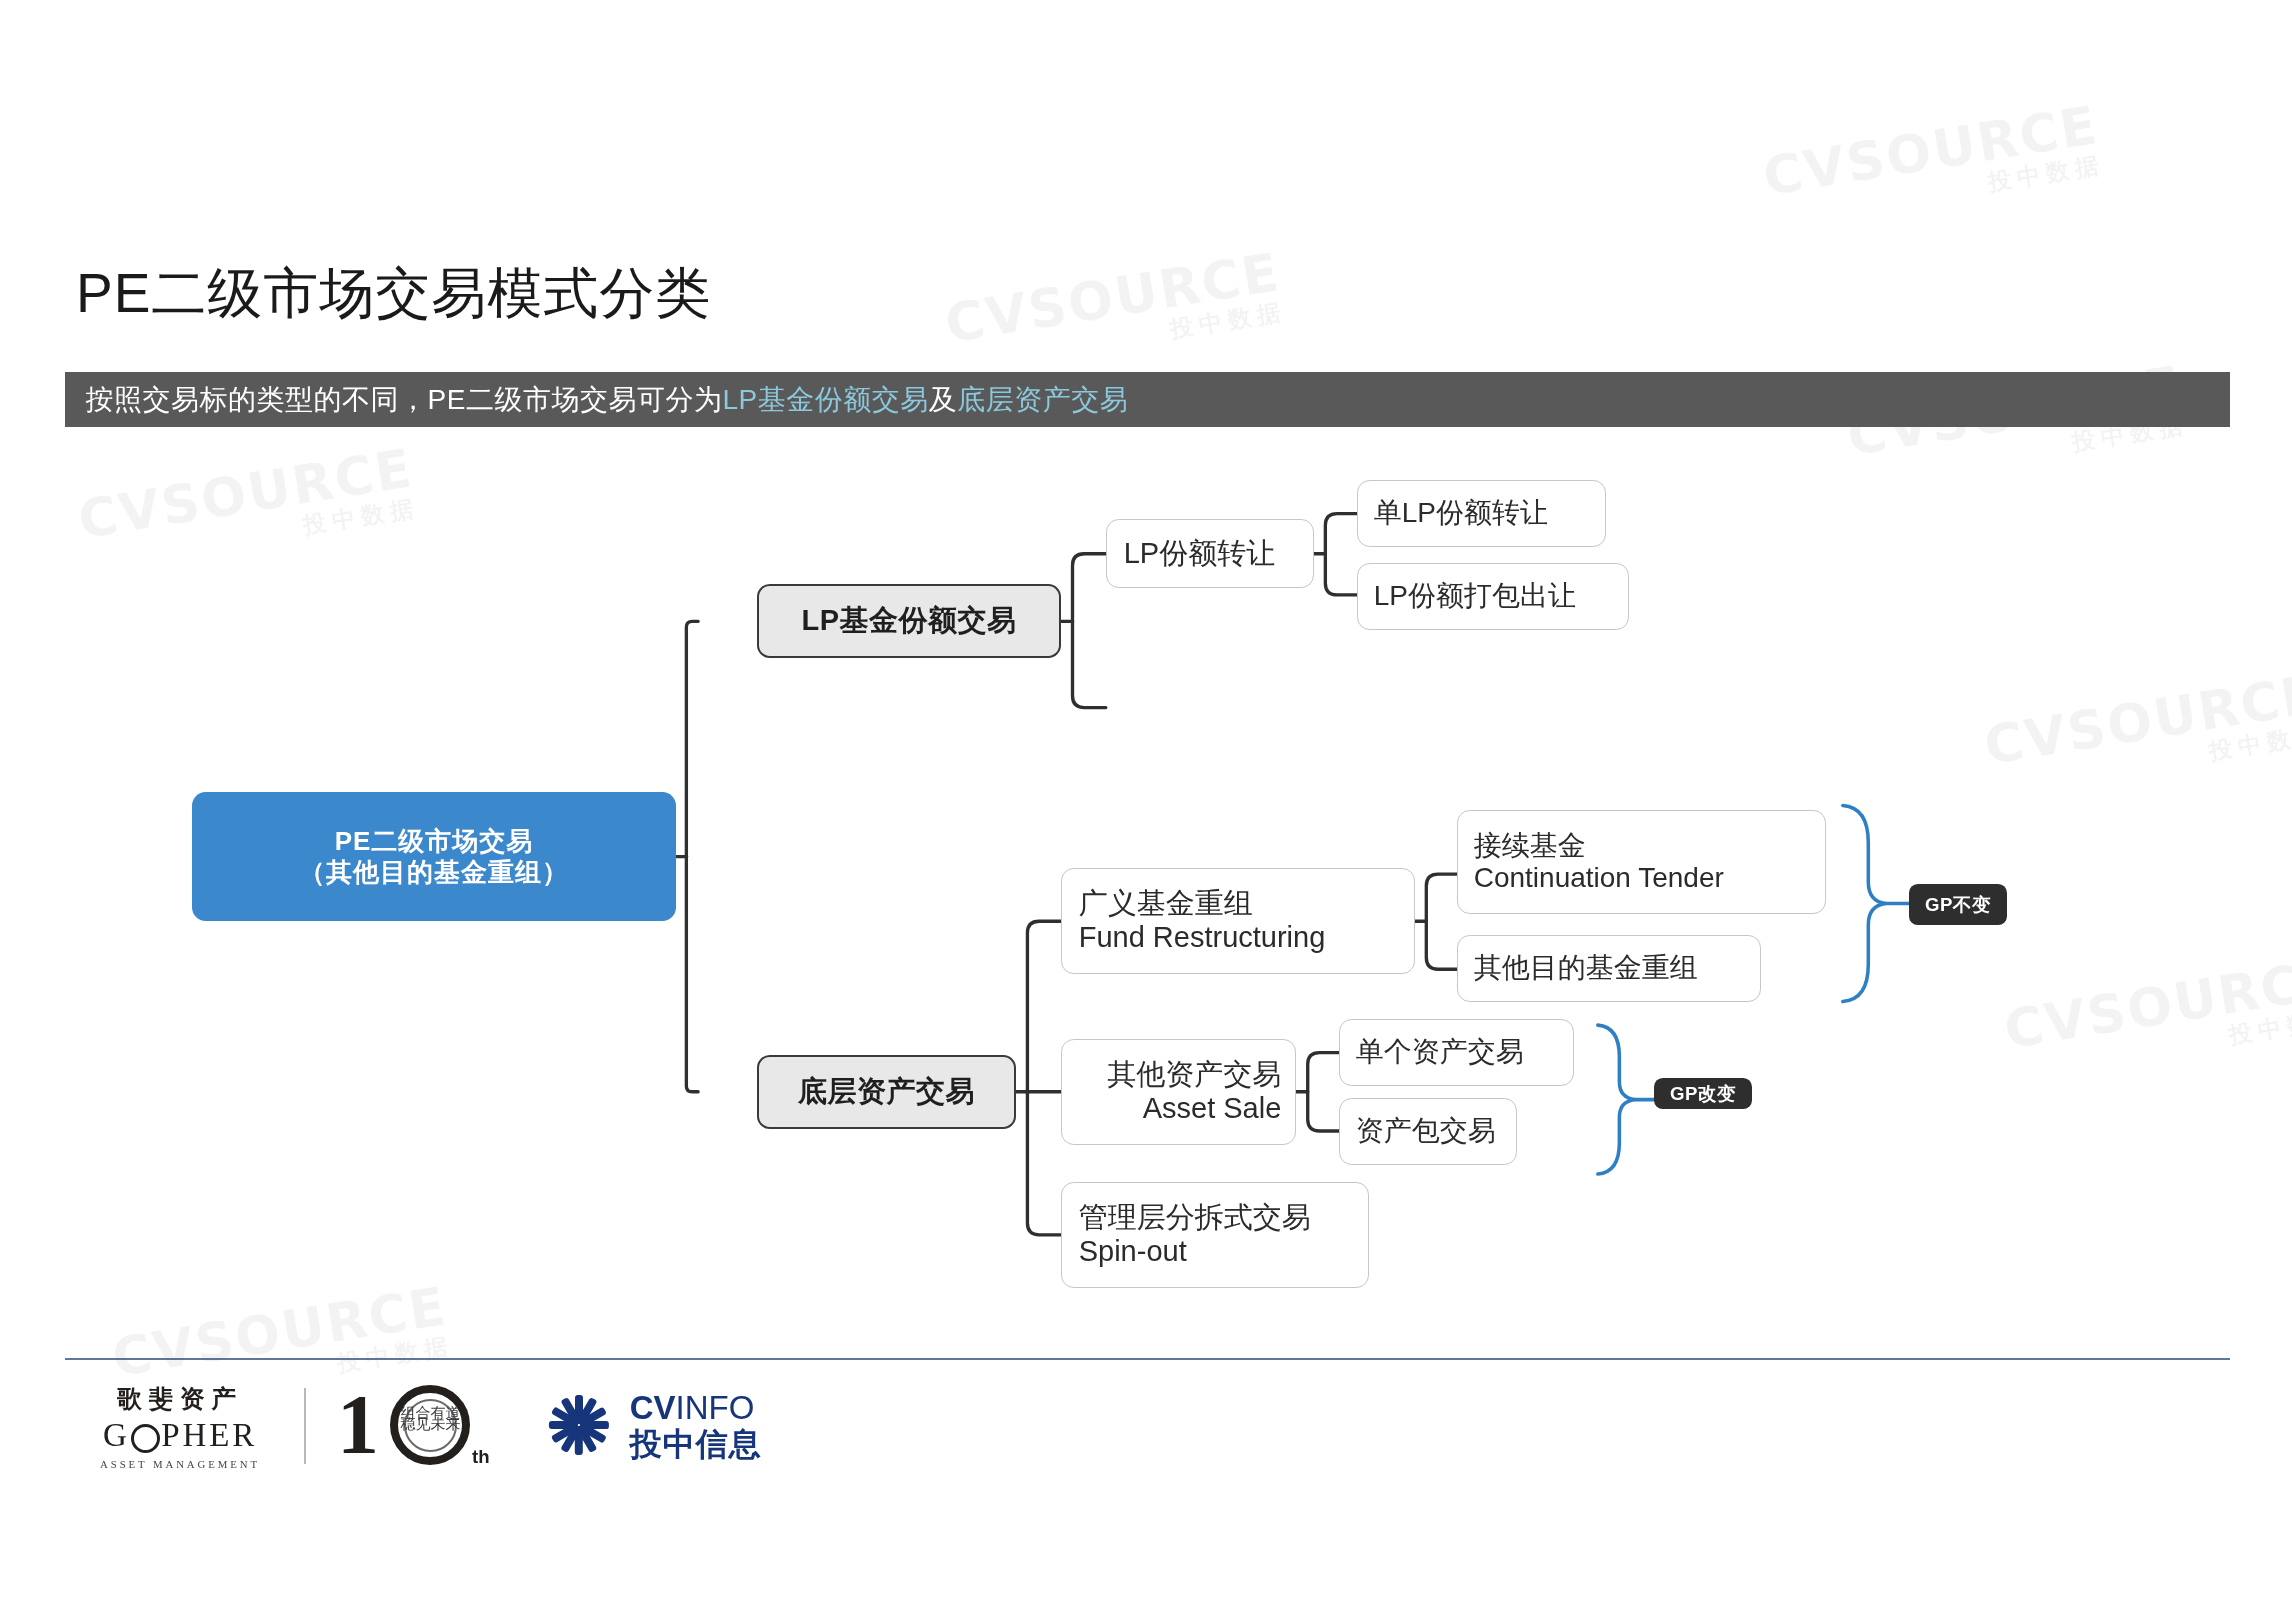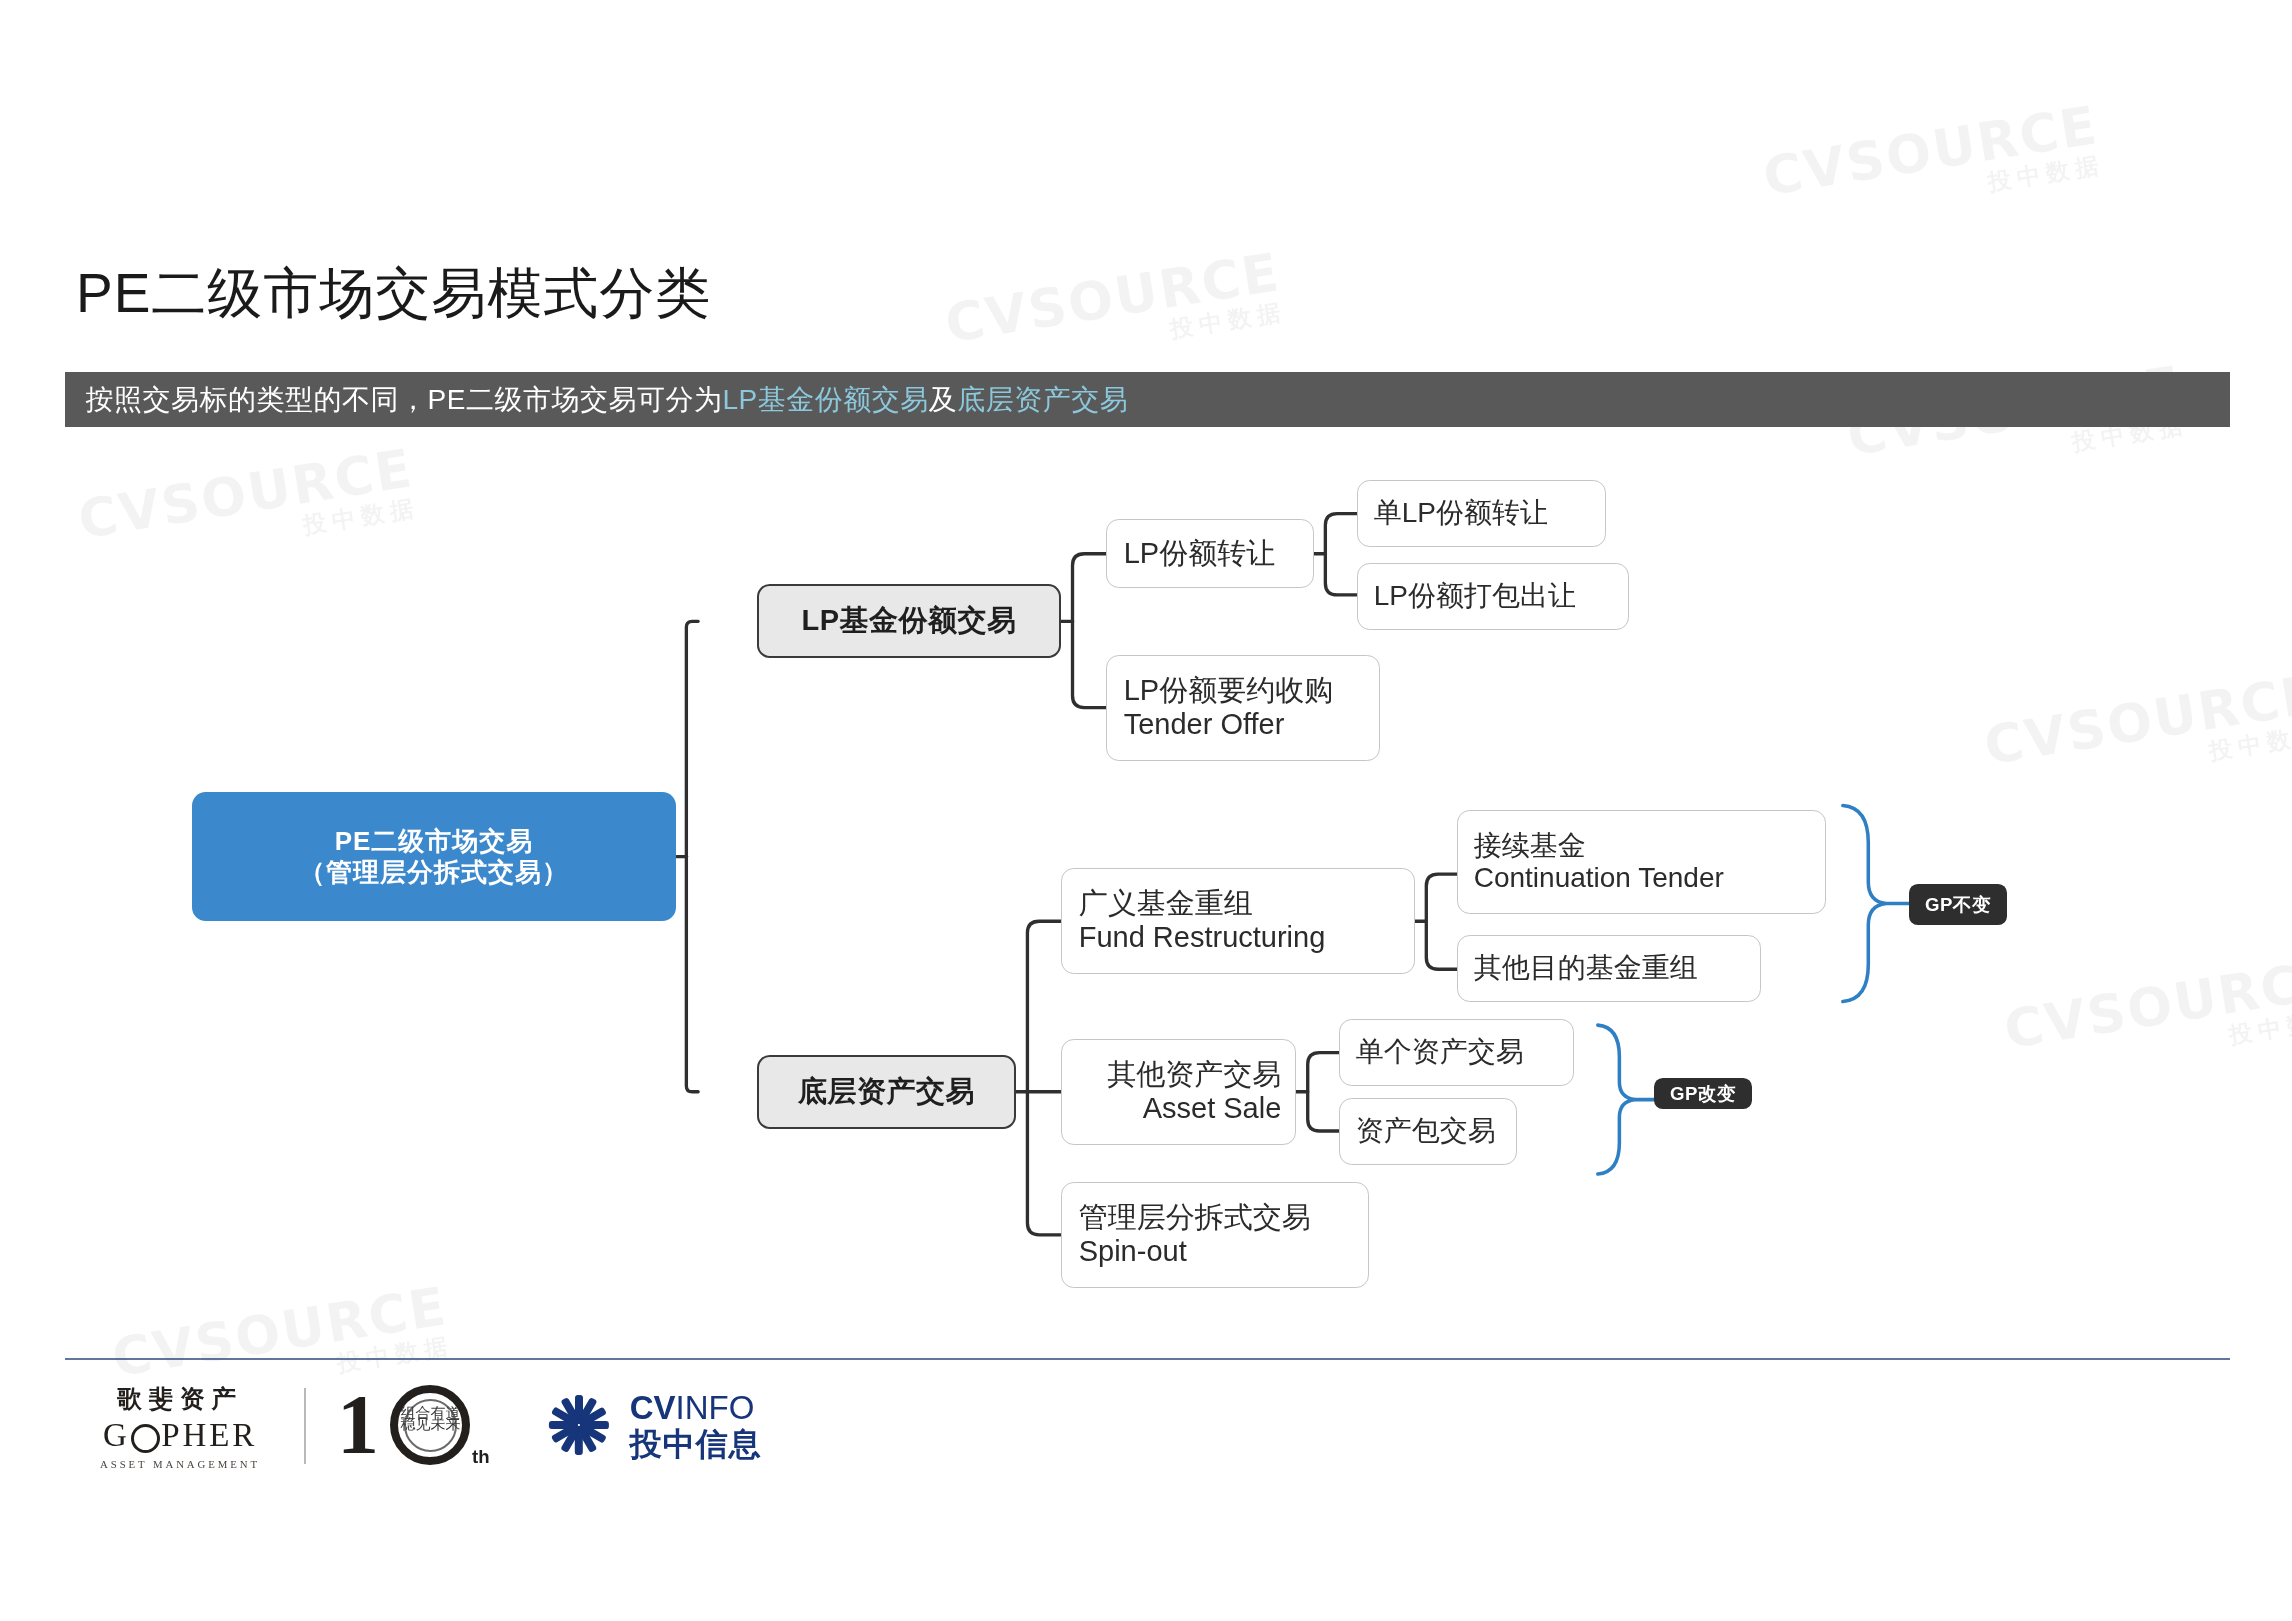--- a/index.html
+++ b/index.html
@@ -230,38 +230,34 @@
       <g fill="none" stroke="#2E7FC4" stroke-width="3.6" stroke-linecap="round">
         <path d="M 1880 822 Q 1906 824 1906 860 L 1906 900 Q 1906 920 1924 922 Q 1906 924 1906 944 L 1906 984 Q 1906 1020 1880 1022"></path>
         <path d="M 1630 1046 Q 1652 1048 1652 1078 L 1652 1104 Q 1652 1120 1668 1122 Q 1652 1124 1652 1140 L 1652 1166 Q 1652 1196 1630 1198"></path>
         <path d="M 1924 922 L 1948 922"></path>
         <path d="M 1668 1122 L 1688 1122"></path>
       </g>
     </svg>
 
     <div class="node node-root" style="left:192px;top:792px;width:484px;height:129px;">
       <span class="ln">PE二级市场交易</span>
-      <span class="ln">（管理层分拆式交易）</span>
+      <span class="ln">（其他目的基金重组）</span>
     </div>
 
     <div class="node node-l2" style="left:757px;top:584px;width:304px;height:74px;">
       <span class="ln">LP基金份额交易</span>
     </div>
     <div class="node node-l2" style="left:757px;top:1055px;width:259px;height:74px;">
       <span class="ln">底层资产交易</span>
     </div>
 
     <div class="node node-l3" style="left:1106px;top:519px;width:208px;height:69px;">
       <span class="ln">LP份额转让</span>
     </div>
 
-    <div class="node node-l3" style="left:1106px;top:655px;width:274px;height:106px;">
-      <span class="ln">LP份额要约收购</span>
-      <span class="ln">Tender Offer</span>
-    </div>
 
     <div class="node node-l3" style="left:1061px;top:868px;width:354px;height:106px;">
       <span class="ln">广义基金重组</span>
       <span class="ln">Fund Restructuring</span>
     </div>
 
     <div class="node node-l3" style="left:1061px;top:1039px;width:235px;height:106px;align-items:flex-end;">
       <span class="ln">其他资产交易</span>
       <span class="ln">Asset Sale</span>
     </div>

